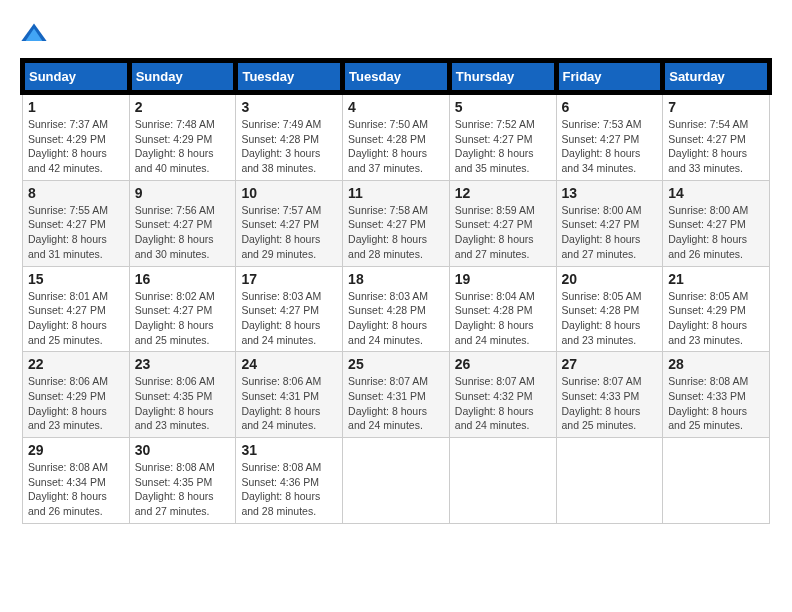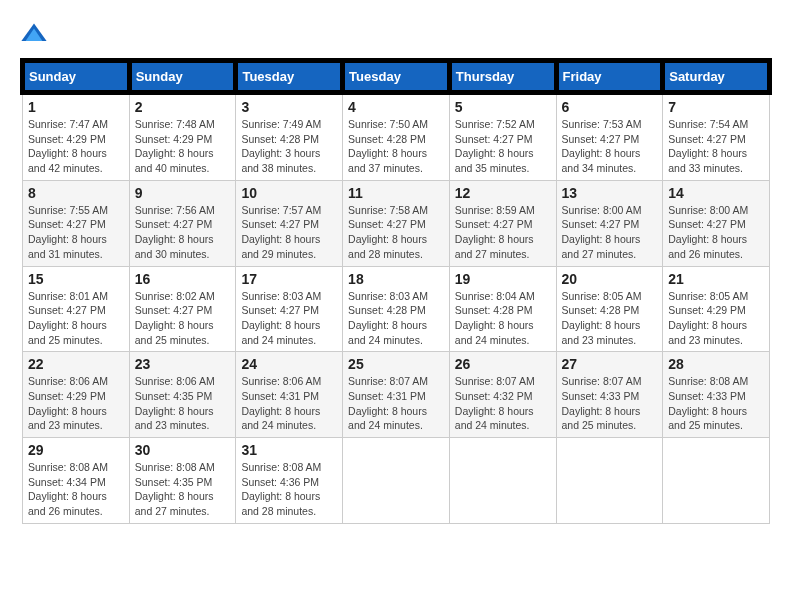--- a/index.html
+++ b/index.html
@@ -115,21 +115,21 @@
         <th>Thursday</th>
         <th>Friday</th>
         <th>Saturday</th>
       </tr>
   </thead>
   <tbody id="calendar-body">
   <tr>
         <td>
           <span class="day-num">1</span>
           <div class="day-info">
-            <span>Sunrise: 7:47 AM</span><br>
+            <span>Sunrise: 7:37 AM</span><br>
             <span>Sunset: 4:29 PM</span><br>
             <span>Daylight: 8 hours and 42 minutes.</span>
           </div>
         </td>
         <td>
           <span class="day-num">2</span>
           <div class="day-info">
             <span>Sunrise: 7:48 AM</span><br>
             <span>Sunset: 4:29 PM</span><br>
             <span>Daylight: 8 hours and 40 minutes.</span>

